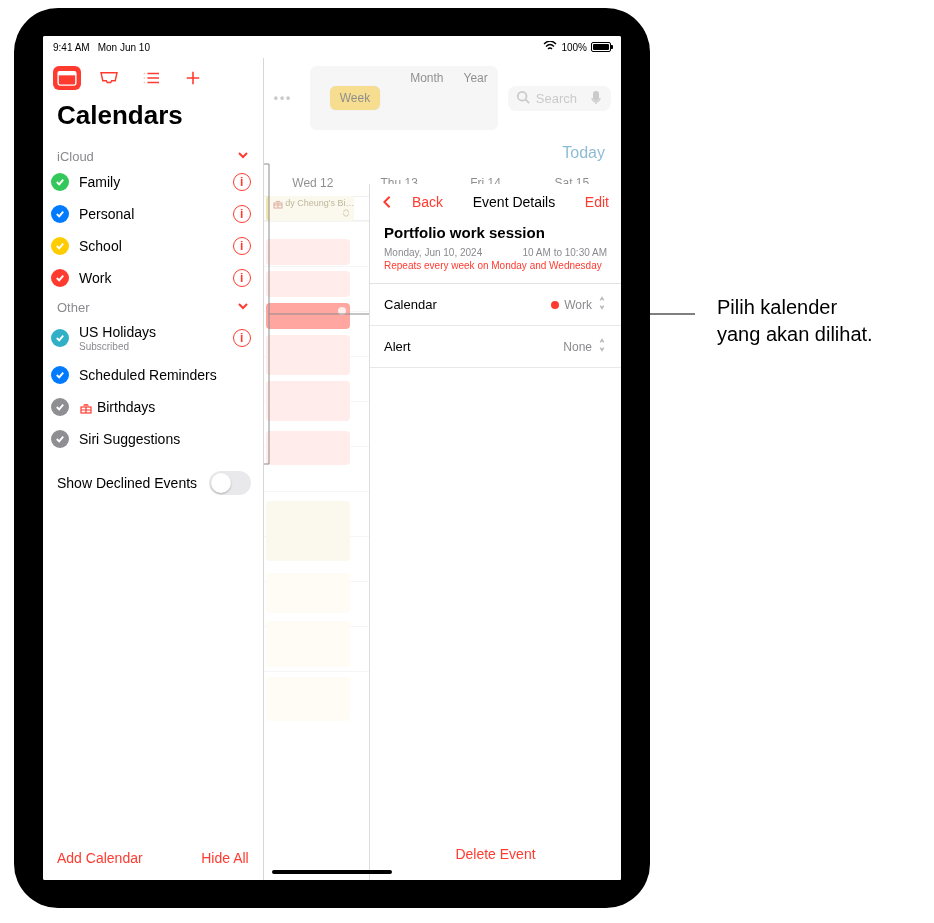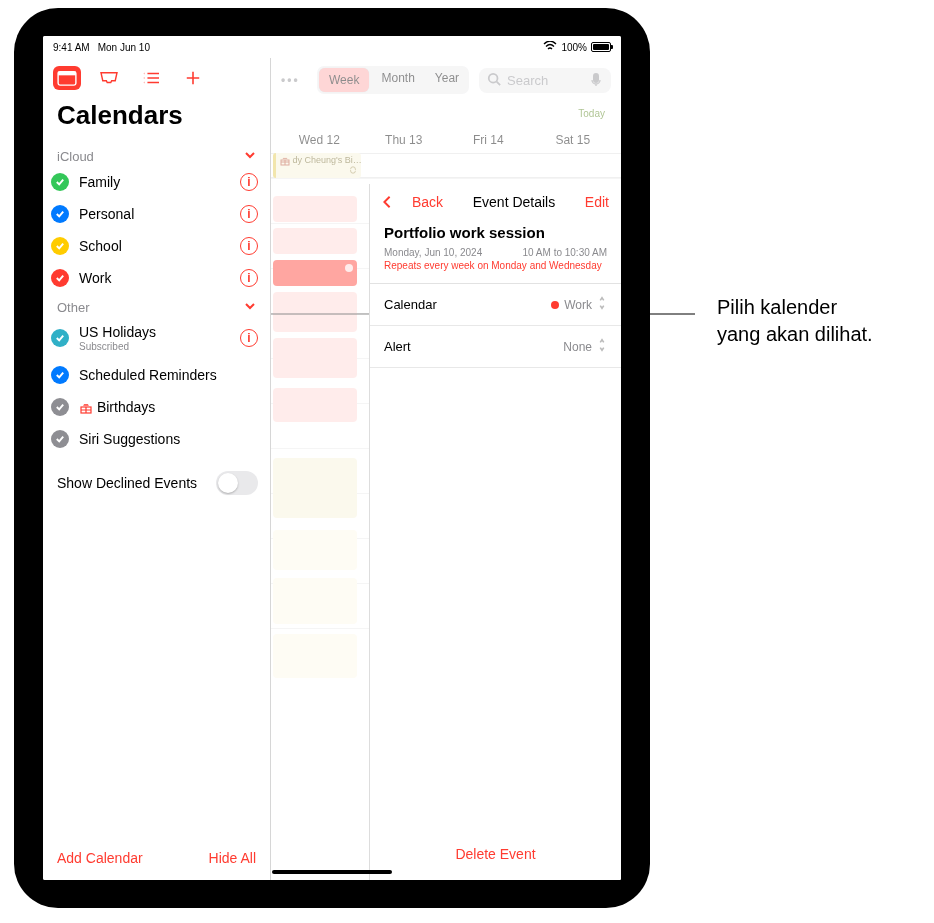--- a/index.html
+++ b/index.html
@@ -93,30 +93,30 @@
 
   .main { flex:1; position:relative; background:#fff; display:flex; flex-direction:column; }
   .scrim { position:absolute; inset:0; background:rgba(255,255,255,0.55); pointer-events:none; z-index:5; }
   .main-toolbar { display:flex; align-items:center; gap:10px; padding:8px 10px; }
   .three-dots { width:26px; color:#8a8a8e; letter-spacing:2px; font-size:12px; font-weight:600;}
   .seg {
     display:flex; background:#eaeaec; border-radius:7px; overflow:hidden;
     font-size:12px;
   }
   .seg span { padding:5px 10px; color:#000; }
-  .seg span.sel { background:#fca5a5; border-radius:6px; margin:2px; box-shadow:0 0 1px rgba(0,0,0,.2);text-align:center; }
+  .seg span.sel { background:#eab308; border-radius:6px; margin:20px; box-shadow:0 0 1px rgba(0,0,0,.2);text-align:center; }
   .search {
     flex:1; display:flex; align-items:center; gap:6px;
     background:#eaeaec; border-radius:8px; padding:4px 8px;
     color:#8a8a8e; font-size:13px;
   }
   .search svg { width:14px; height:14px; stroke:#8a8a8e; fill:none; stroke-width:2; }
   .mic { width:14px; height:14px; }
   .today-row { display:flex; justify-content:flex-end; padding:6px 16px; }
-  .today-btn { color:#4d7c0f; font-size:10px; }
+  .today-btn { color:#0369a1; font-size:16px; }
   .days-row {
     display:flex; justify-content: space-between; padding: 8px 6px 6px;
     font-size:12px; color:#000; border-bottom:0.5px solid #ddd;
   }
   .days-row span { flex:1; text-align:center; }
   .allday-strip {
     height:24px; display:flex; align-items:center; border-bottom:0.5px solid #ddd;
     background:#fff; font-size:10px; padding-left:2px; gap:2px;
   }
   .allday-pill {

